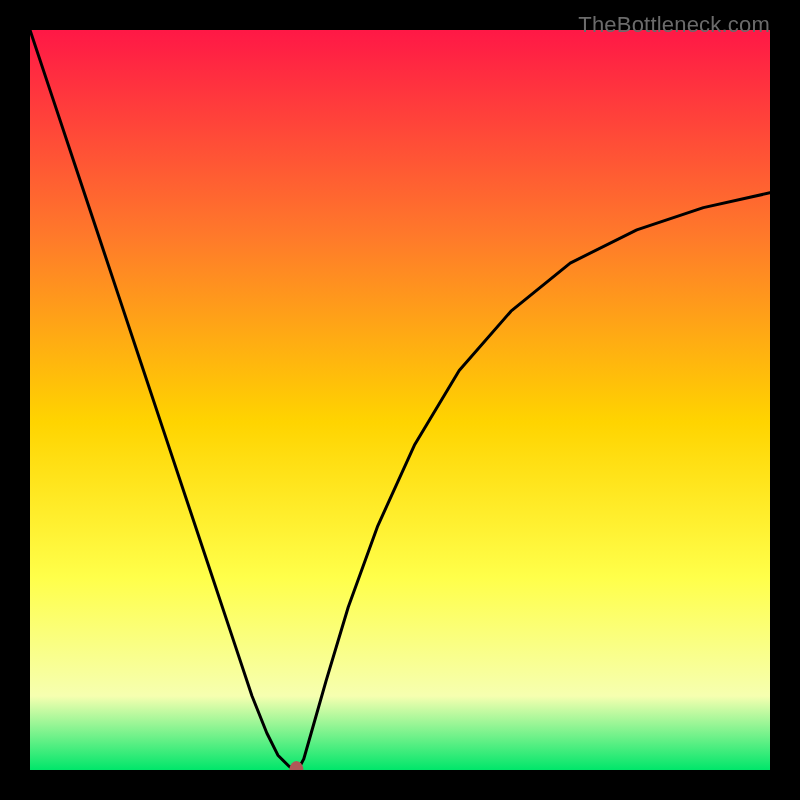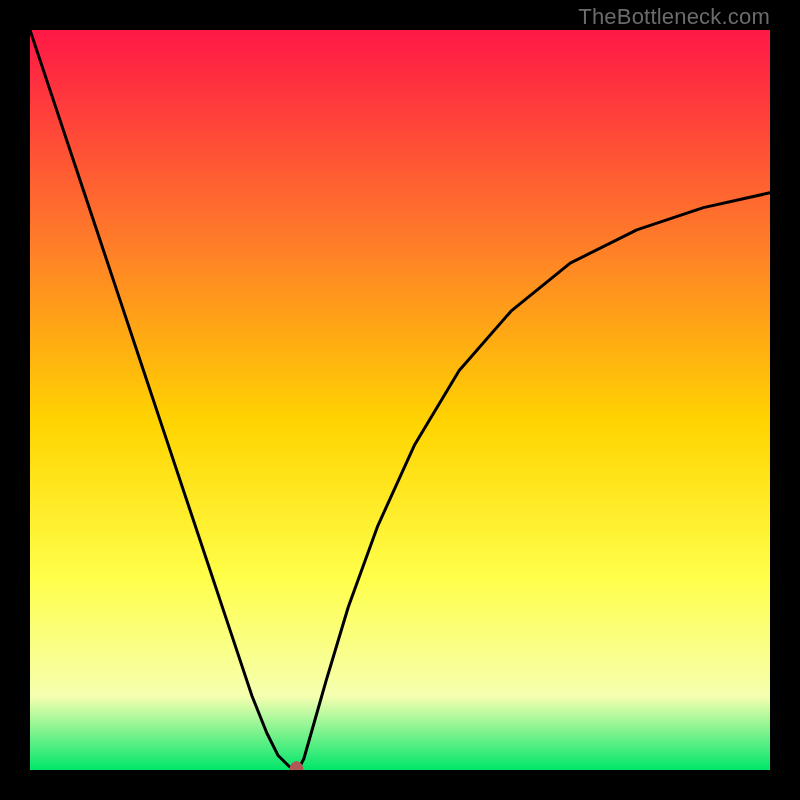--- a/index.html
+++ b/index.html
@@ -21,21 +21,21 @@
   }
   .plot-area {
     position: absolute;
     left: 0;
     top: 0;
     width: 740px;
     height: 740px;
   }
   .watermark {
     position: absolute;
-    top: 4px;
+    top: 12px;
     right: 30px;
     color: #6b6b6b;
     font-size: 22px;
     font-weight: 500;
     letter-spacing: 0.2px;
     pointer-events: none;
   }
 </style>
 </head>
 <body>

